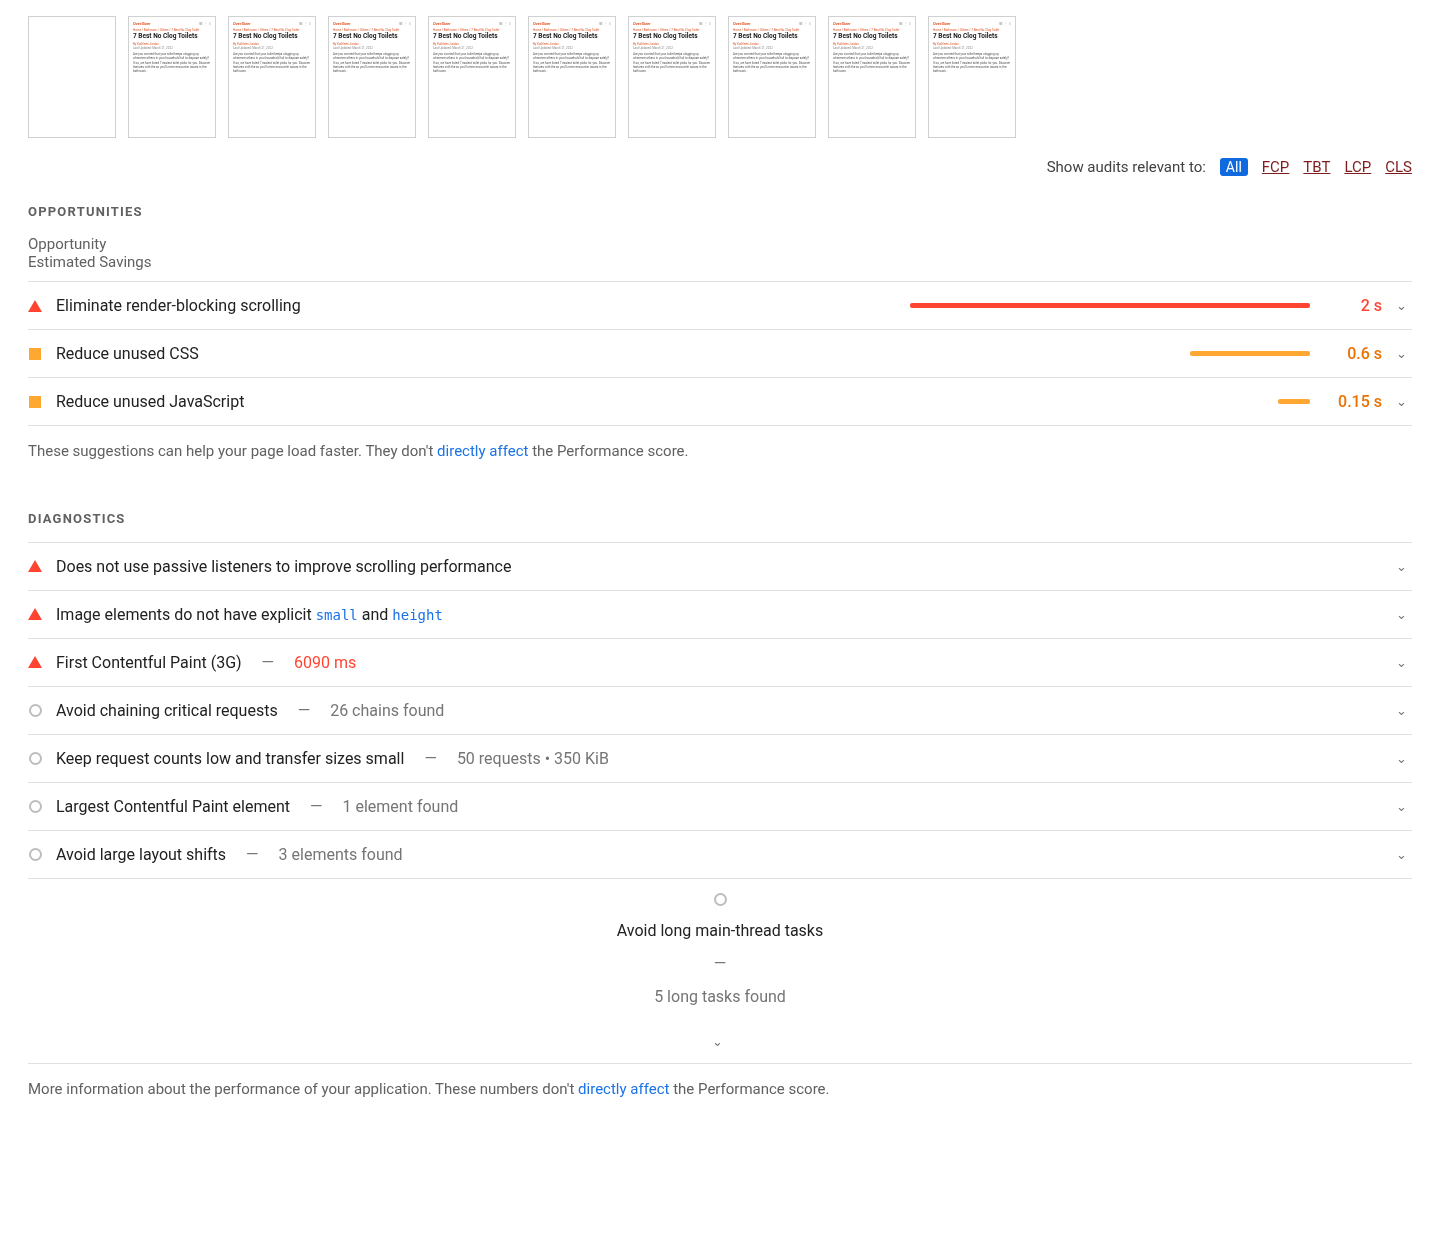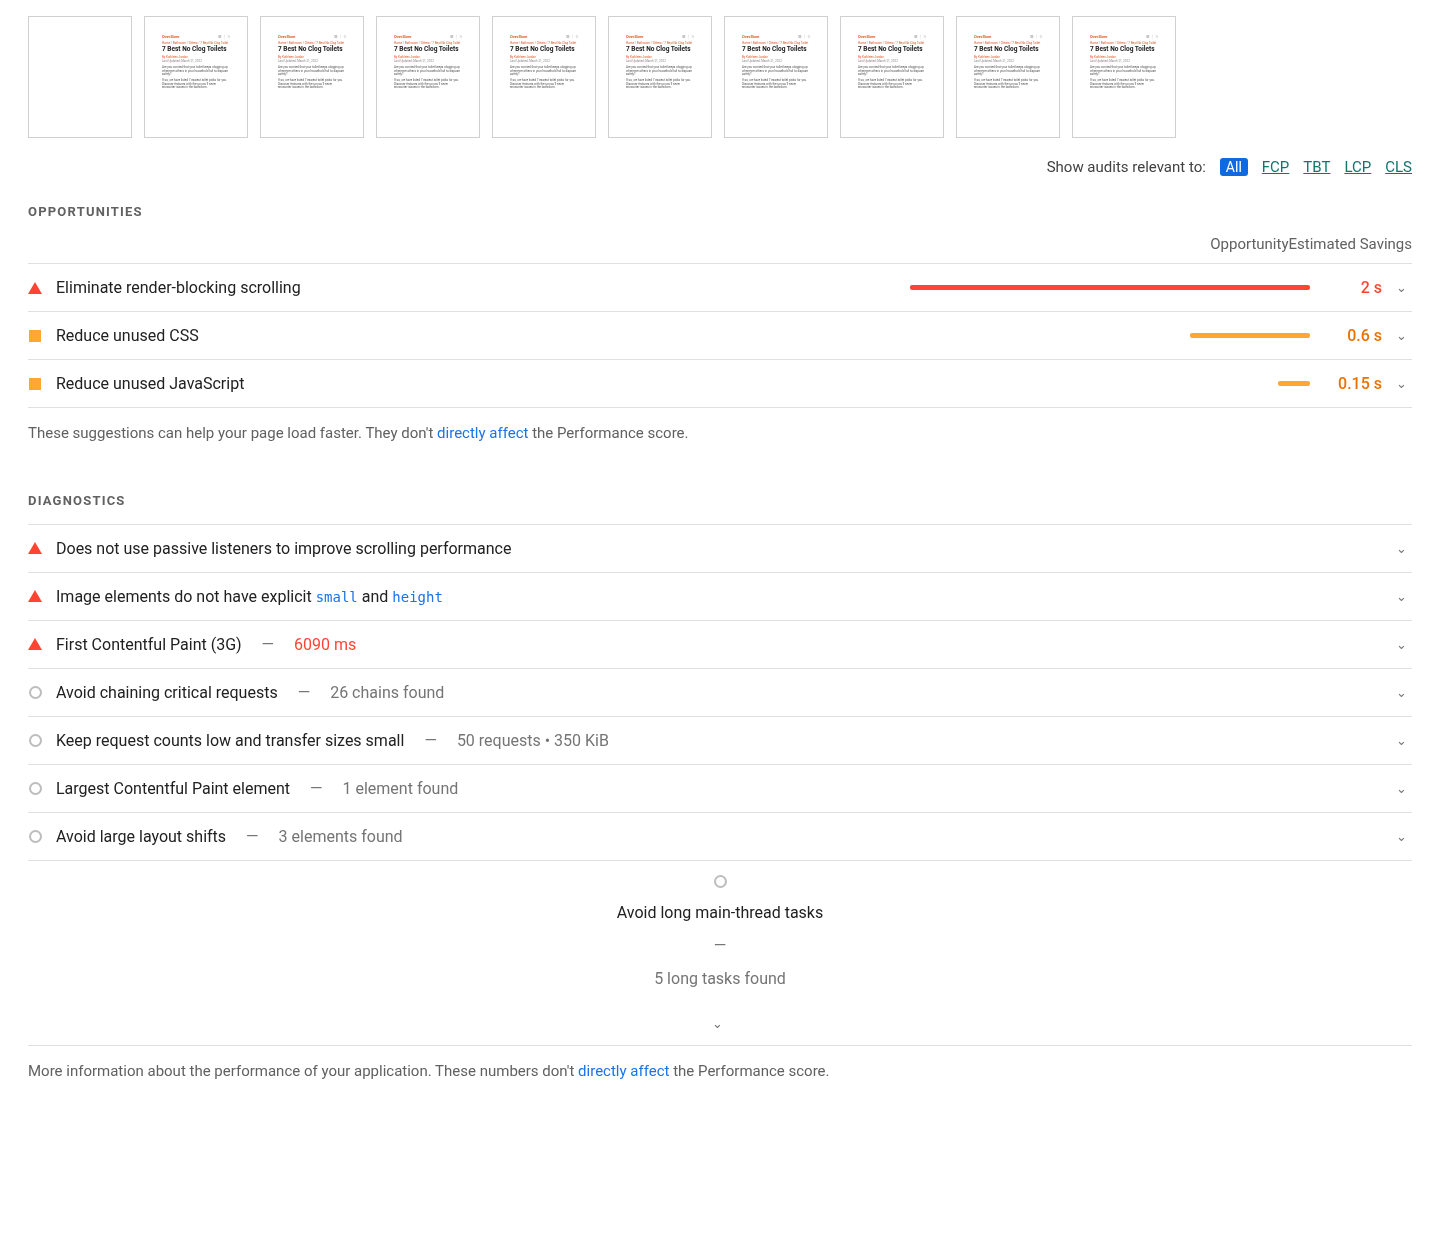--- a/index.html
+++ b/index.html
@@ -1,37 +1,37 @@
 <!DOCTYPE html>
 <html><head>
 <meta charset="utf-8">
 <style>
 * { margin: 0; padding: 0; box-sizing: border-box; }
 body { font-family: -apple-system, BlinkMacSystemFont, "Segoe UI", Roboto, Helvetica, Arial, sans-serif; background: #fff; color: #212121; padding: 16px 28px; }
 
 .filmstrip { display: flex; gap: 12px; margin-bottom: 20px; }
-.thumb { width: 104px; height: 122px; border: 1px solid #d0d0d0; background: #fff; display: flex; flex-direction: column; padding: 17px; }
+.thumb { width: 88px; height: 122px; border: 1px solid #d0d0d0; background: #fff; display: flex; flex-direction: column; padding: 4px; }
 .thumb.empty { background: #fff; }
 .thumb-header { display: flex; justify-content: space-between; align-items: center; margin-bottom: 2px; }
 .thumb-logo { font-size: 4px; color: #e05a2b; font-weight: bold; }
 .thumb-dots { font-size: 4px; color: #999; }
 .thumb-bread { font-size: 3px; color: #e05a2b; margin-bottom: 1px; }
 .thumb-title { font-size: 6.5px; font-weight: 700; line-height: 1.1; margin-bottom: 2px; }
 .thumb-by { font-size: 3px; color: #e05a2b; margin-bottom: 0; }
 .thumb-date { font-size: 3px; color: #888; margin-bottom: 3px; }
 .thumb-para { font-size: 3px; color: #555; line-height: 1.2; margin-bottom: 2px; }
 
 .filter-row { display: flex; justify-content: flex-end; align-items: center; gap: 14px; font-size: 15px; margin-bottom: 28px; }
 .filter-label { color: #424242; }
 .filter-pill { background: #0f6adf; color: #fff; padding: 1px 6px; border-radius: 3px; text-decoration: none; font-size: 14px; }
-.filter-link { color: #0f766e; text-decoration: underline; cursor: pointer; }
+.filter-link { color: #7f1d1d; text-decoration: underline; cursor: pointer; }
 
 .section-heading { font-size: 13px; letter-spacing: 1.2px; color: #616161; font-weight: 700; margin-bottom: 16px; }
 
-.opp-header { display: flex; justify-content: flex-end; font-size: 15px; color: #616161; margin-bottom: 10px; }
+.opp-header { display: flex; justify-content: center; font-size: 15px; color: #616161; margin-bottom: 10px; flex-direction: column; }
 
 .audit-row { display: flex; align-items: center; padding: 14px 0; border-top: 1px solid #e0e0e0; gap: 14px; }
 .audit-row:last-of-type { border-bottom: 1px solid #e0e0e0; }
 .audit-icon { width: 14px; height: 14px; flex-shrink: 0; display: flex; align-items: center; justify-content: center; }
 .tri-red { width: 0; height: 0; border-left: 7px solid transparent; border-right: 7px solid transparent; border-bottom: 12px solid #ff4532; }
 .sq-orange { width: 12px; height: 12px; background: #ffa733; }
 .circ-gray { width: 13px; height: 13px; border: 2px solid #bdbdbd; border-radius: 50%; }
 .audit-title { flex: 0 0 auto; font-size: 16px; color: #212121; }
 .audit-spacer { flex: 1; }
 .audit-bar-wrap { width: 400px; display: flex; justify-content: flex-end; }

